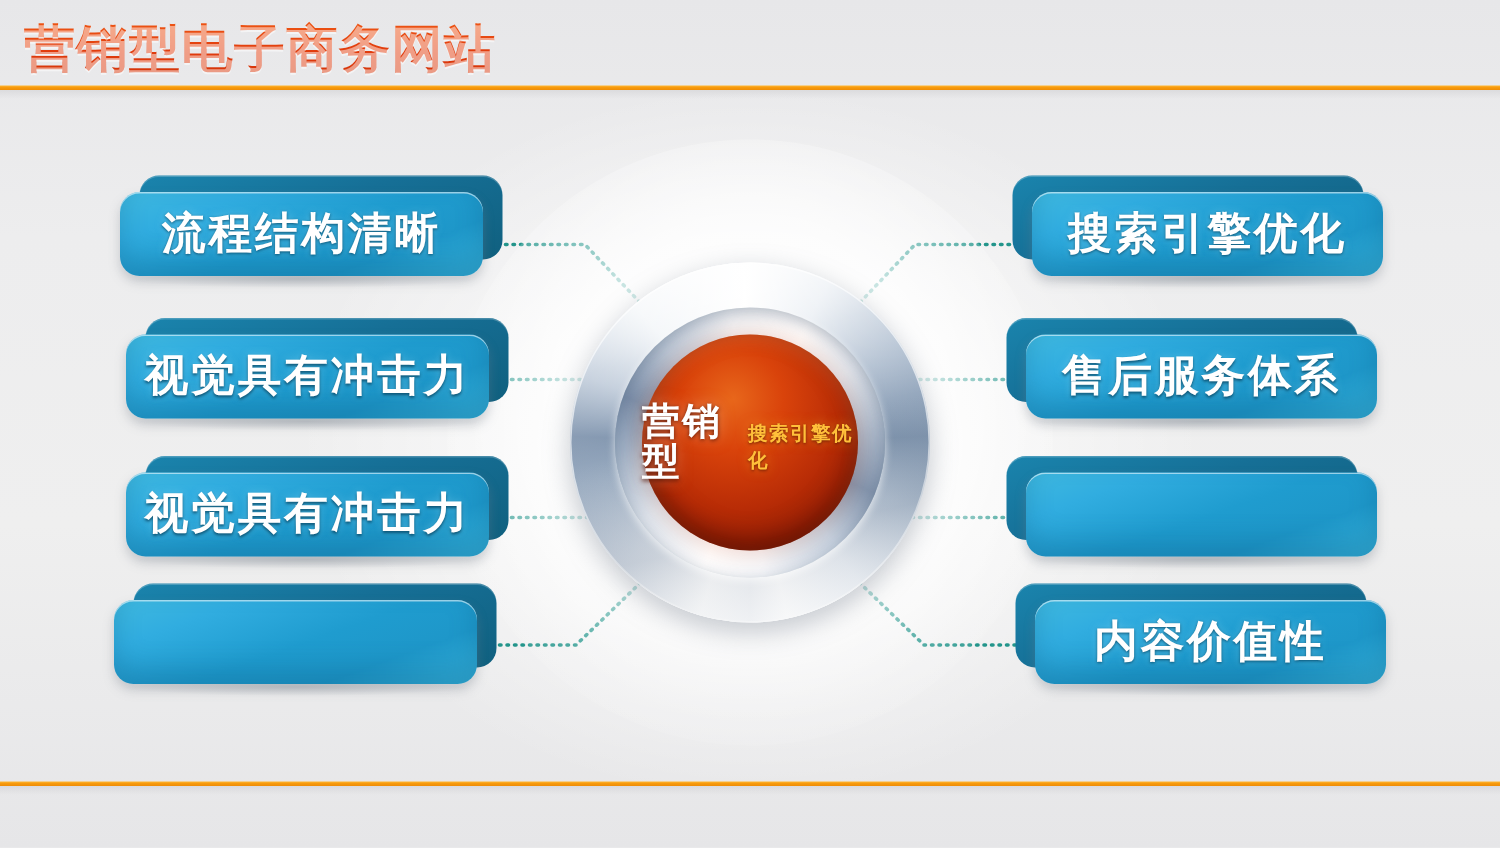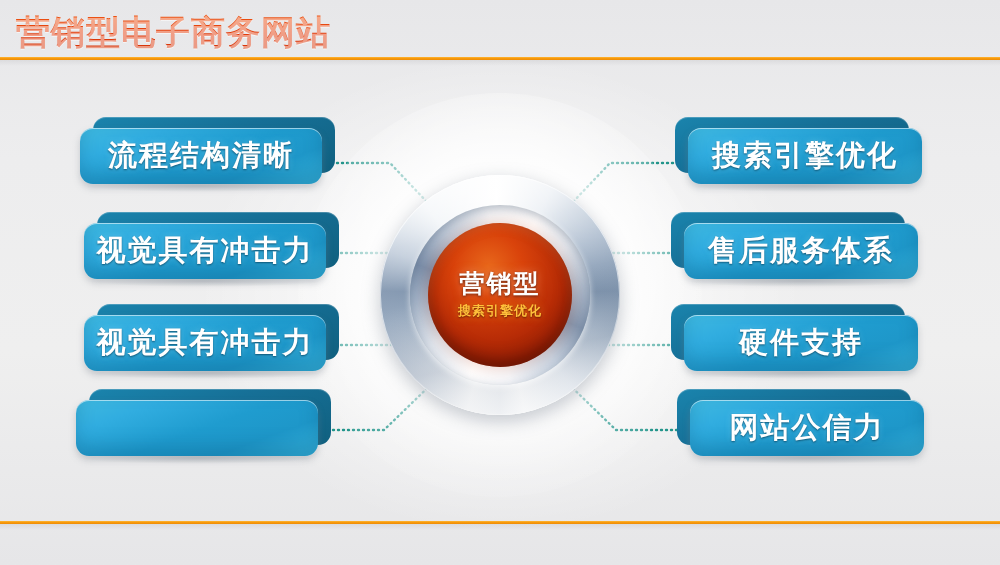--- a/index.html
+++ b/index.html
@@ -71,21 +71,21 @@
       conic-gradient(from 200deg,
         #ffffff 0deg, #dfe6ee 34deg, #9fb2c8 68deg, #7c92ae 90deg,
         #bccada 118deg, #f4f7fa 152deg, #ffffff 186deg, #e3e9f0 214deg,
         #a9b9cc 246deg, #8497b0 272deg, #c6d2e0 300deg, #f6f8fb 334deg, #ffffff 360deg);
     box-shadow:inset 0 3px 10px rgba(70,85,105,0.38), 0 2px 6px rgba(255,255,255,0.7);
   }
   .core{
     position:absolute;left:70px;top:70px;width:144px;height:144px;border-radius:50%;
     background:radial-gradient(circle at 42% 30%, #e8671b 0%, #d9430b 26%, #b82c06 56%, #8e1c04 82%, #6e1402 100%);
     box-shadow:inset 0 -6px 16px rgba(60,8,0,0.55), inset 0 4px 10px rgba(255,160,90,0.30), 0 0 18px rgba(200,60,10,0.25);
-    display:flex;flex-direction:column;align-items:center;justify-content:center;
+    display:flex;flex-direction:row;align-items:center;justify-content:center;
   }
   .core-main{
     font-size:25px;font-weight:bold;color:#ffffff;letter-spacing:2px;
     text-shadow:0 1px 3px rgba(80,15,0,0.85), 0 0 10px rgba(255,210,170,0.5);
     line-height:1.1;
   }
   .core-sub{
     margin-top:5px;font-size:13px;font-weight:bold;color:#ffc03a;letter-spacing:1px;
     text-shadow:0 1px 2px rgba(80,15,0,0.8), 0 0 8px rgba(255,180,40,0.55);
   }
@@ -200,23 +200,22 @@
     <div class="shadow"></div>
     <div class="bevel"></div>
     <div class="face"></div>
     <div class="label">售后服务体系</div>
   </div>
 
   <div class="pill right" style="left:684px;top:315px;width:234px;">
     <div class="shadow"></div>
     <div class="bevel"></div>
     <div class="face"></div>
-    <div class="label">硬件支持</div>
   </div>
 
   <div class="pill right" style="left:690px;top:400px;width:234px;">
     <div class="shadow"></div>
     <div class="bevel"></div>
     <div class="face"></div>
-    <div class="label">网站公信力</div>
+    <div class="label">内容价值性</div>
   </div>
 
 </div>
 
 </body></html>

